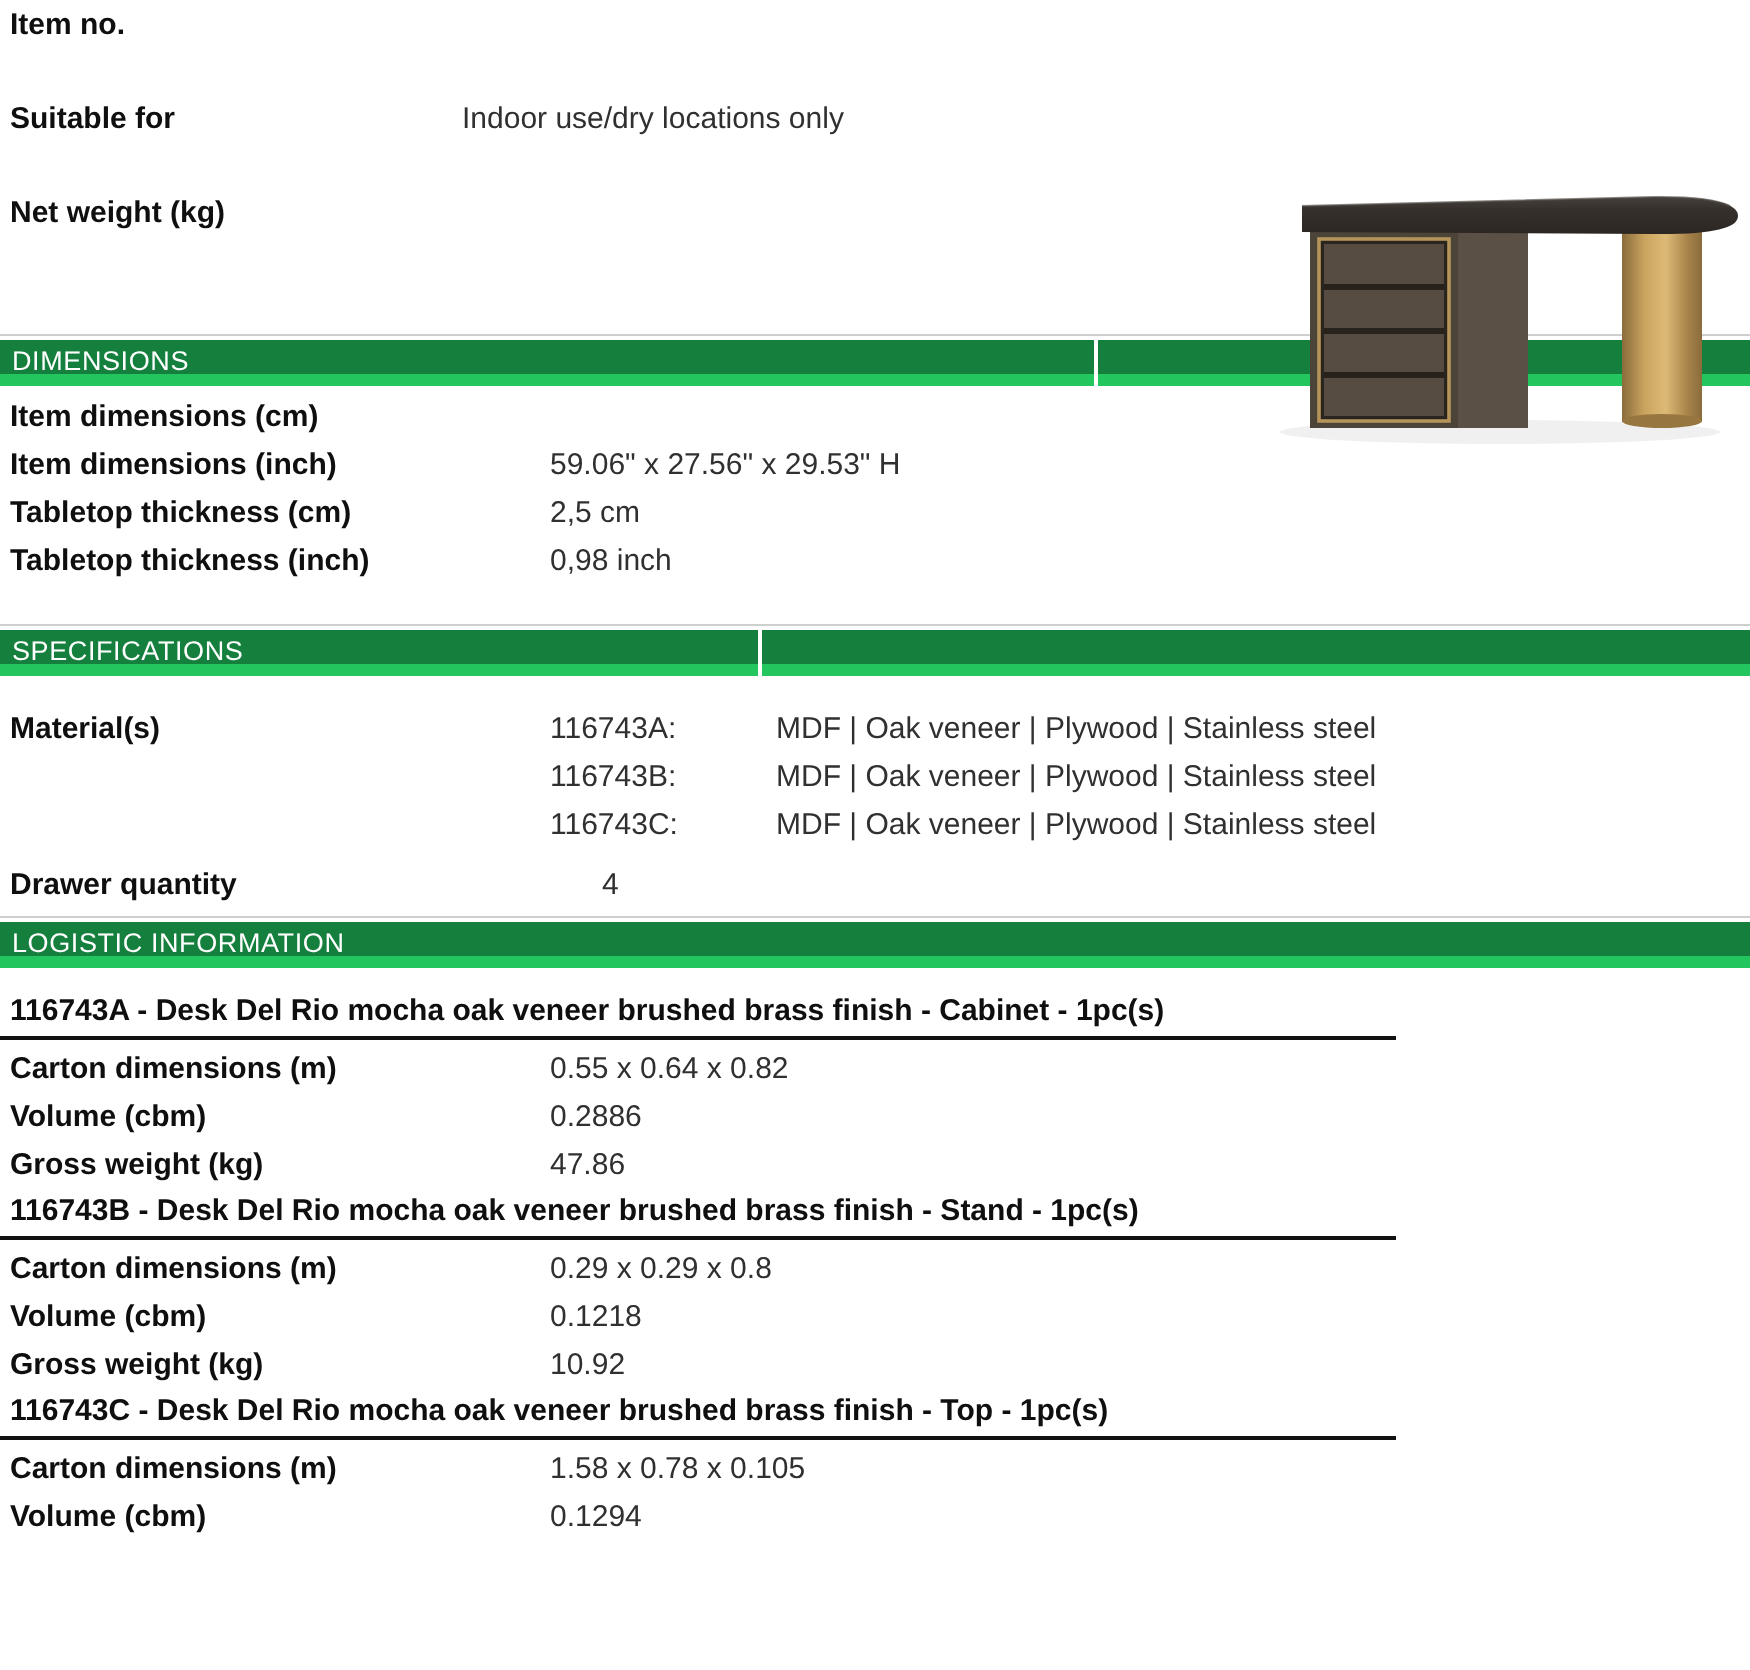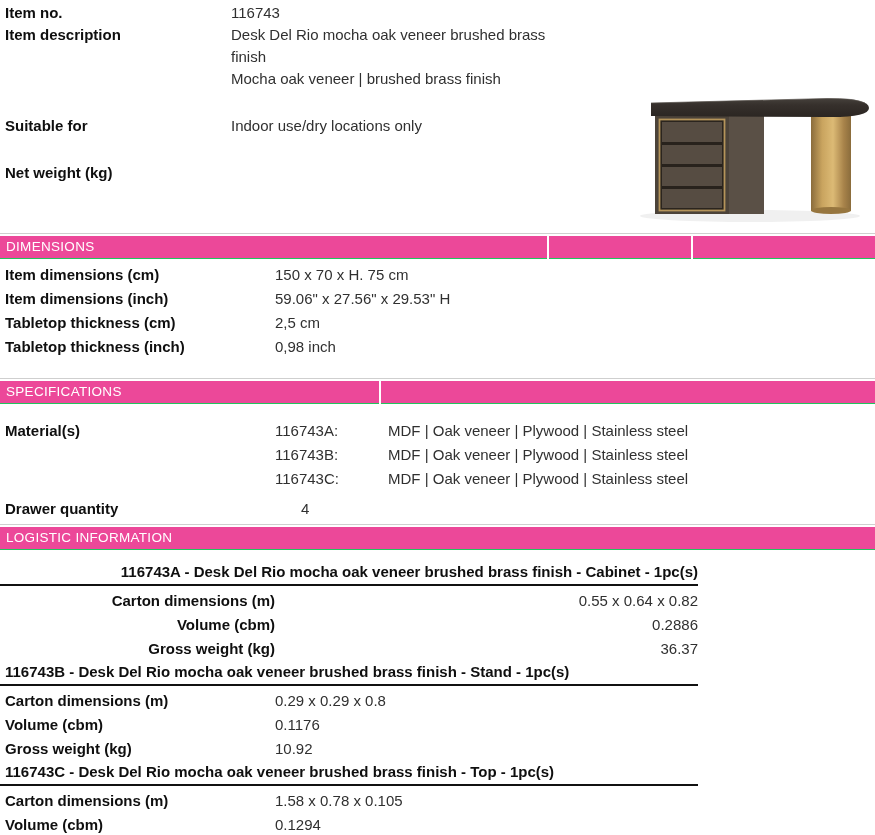--- a/index.html
+++ b/index.html
@@ -23,21 +23,21 @@
   .desc-value { max-width:345px; }
   .mt25 { margin-top:25px; }
 
   .product-photo { position:absolute; left:625px; top:83px; width:250px; height:150px; }
 
   
   .bar-group { width:875px; }
   .light-rule { height:1px; background:#cfcfcf; }
   .section-bar { display:flex; gap:2px; margin-top:2px; }
   .bar-cell {
-    background:#ec4899; height:23px; border-bottom:1px solid #22c55e;
+    background:#15803d; height:23px; border-bottom:6px solid #22c55e;
   }
   .bar-title {
     color:#ffffff; font-size:13.5px; line-height:22px; padding-left:6px;
     letter-spacing:0.3px; display:inline-block;
   }
   .cell-main-3 { width:547px; }
   .cell-mid-3  { width:142px; }
   .cell-main-2 { width:379px; }
   .cell-fill   { flex:1; }
   .cell-full   { width:100%; }
@@ -54,40 +54,32 @@
   .mat-row { display:grid; grid-template-columns:113px auto; line-height:24px; }
   .drawer-row { margin-top:6px;gap:26px; }
 
   
   .logistics { padding:0; }
   .pkg-header {
     font-weight:700; color:#0f0f0f; line-height:20px;
     padding-left:5px; padding-bottom:2px;
     border-bottom:2px solid #111111;
   }
-  .pkg-first { margin-top:12px;text-align:right; }
+  .pkg-first { margin-top:12px; }
   .pkg + .pkg { margin-top:1px; }
   .pkg-rows { padding:3px 0 0 5px; }
 </style>
 </head>
 <body>
 
 <div class="page">
 
   <section class="info">
     <div class="kv kv-a">
       <div class="label">Item no.</div>
-      <div class="value">116743</div>
-    </div>
-    <div class="kv kv-a">
-      <div class="label">Item description</div>
-      <div class="value desc-value">
-        <div>Desk Del Rio mocha oak veneer brushed brass finish</div>
-        <div>Mocha oak veneer | brushed brass finish</div>
-      </div>
     </div>
     <div class="kv kv-a mt25">
       <div class="label">Suitable for</div>
       <div class="value">Indoor use/dry locations only</div>
     </div>
     <div class="kv kv-a mt25">
       <div class="label">Net weight (kg)</div>
     </div>
 
     <svg class="product-photo" viewBox="0 0 250 150" aria-hidden="true">
@@ -140,21 +132,20 @@
         <span class="bar-title">DIMENSIONS</span>
       </div>
       <div class="bar-cell cell-mid-3"></div>
       <div class="bar-cell cell-fill"></div>
     </div>
   </div>
 
   <section class="dims">
     <div class="kv kv-b">
       <div class="label">Item dimensions (cm)</div>
-      <div class="value">150 x 70 x H. 75 cm</div>
     </div>
     <div class="kv kv-b">
       <div class="label">Item dimensions (inch)</div>
       <div class="value">59.06" x 27.56" x 29.53" H</div>
     </div>
     <div class="kv kv-b">
       <div class="label">Tabletop thickness (cm)</div>
       <div class="value">2,5 cm</div>
     </div>
     <div class="kv kv-b">
@@ -214,35 +205,35 @@
         <div class="kv kv-b">
           <div class="label">Carton dimensions (m)</div>
           <div class="value">0.55 x 0.64 x 0.82</div>
         </div>
         <div class="kv kv-b">
           <div class="label">Volume (cbm)</div>
           <div class="value">0.2886</div>
         </div>
         <div class="kv kv-b">
           <div class="label">Gross weight (kg)</div>
-          <div class="value">36.37</div>
+          <div class="value">47.86</div>
         </div>
       </div>
     </div>
 
     <div class="pkg">
       <div class="pkg-header">116743B - Desk Del Rio mocha oak veneer brushed brass finish - Stand - 1pc(s)</div>
       <div class="pkg-rows">
         <div class="kv kv-b">
           <div class="label">Carton dimensions (m)</div>
           <div class="value">0.29 x 0.29 x 0.8</div>
         </div>
         <div class="kv kv-b">
           <div class="label">Volume (cbm)</div>
-          <div class="value">0.1176</div>
+          <div class="value">0.1218</div>
         </div>
         <div class="kv kv-b">
           <div class="label">Gross weight (kg)</div>
           <div class="value">10.92</div>
         </div>
       </div>
     </div>
 
     <div class="pkg">
       <div class="pkg-header">116743C - Desk Del Rio mocha oak veneer brushed brass finish - Top - 1pc(s)</div>

